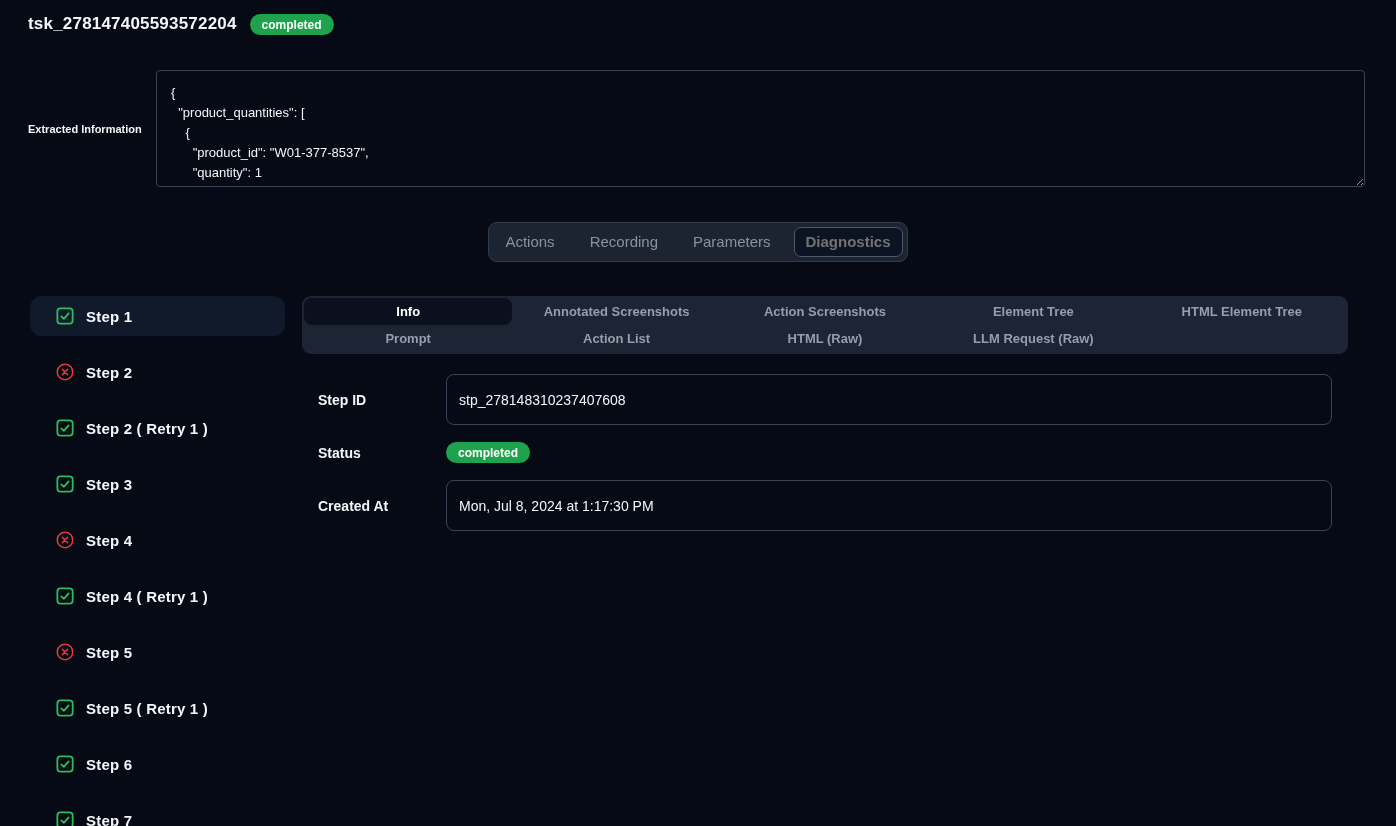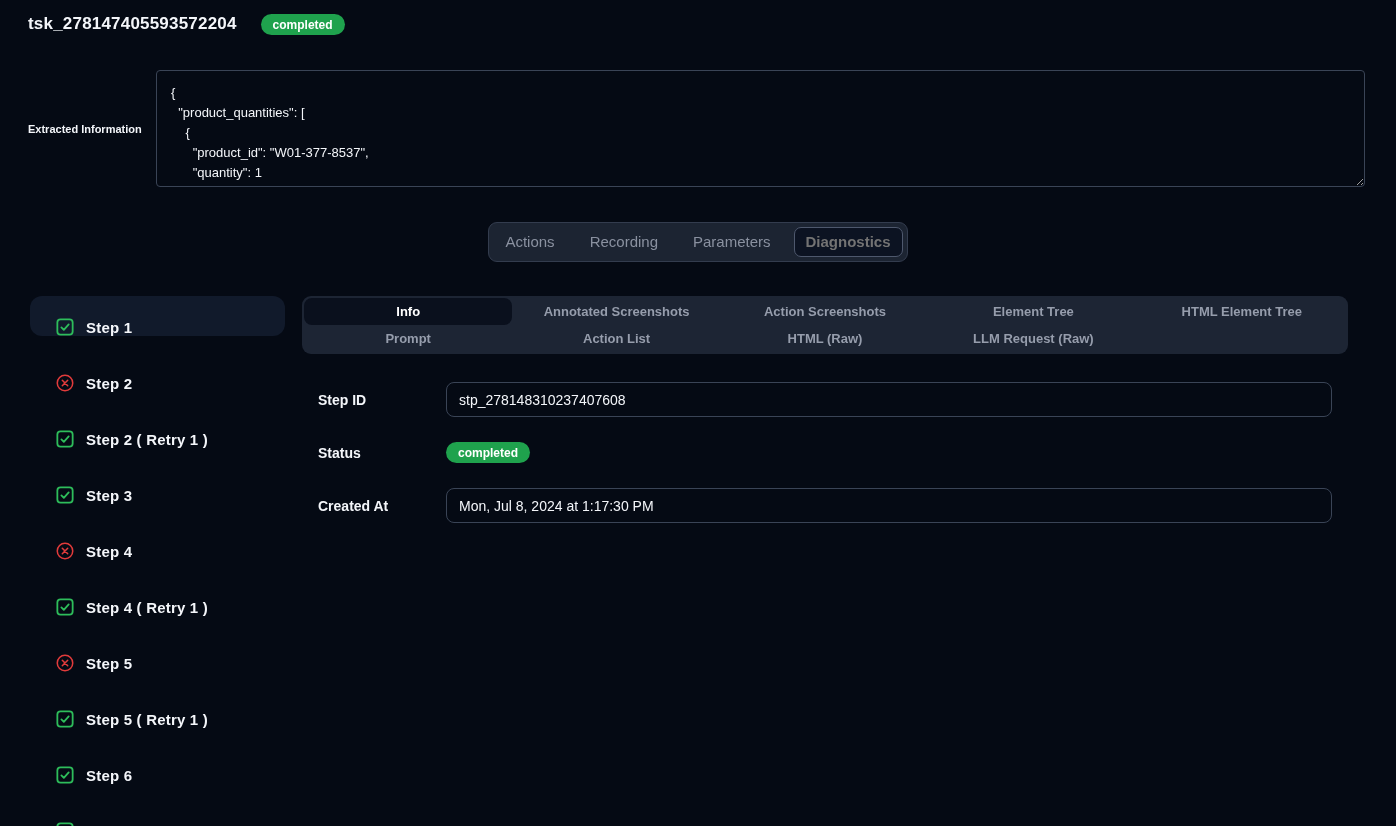--- a/index.html
+++ b/index.html
@@ -4,21 +4,21 @@
 <style>
   * { box-sizing: border-box; margin: 0; padding: 0; }
   html, body { width: 1396px; height: 826px; overflow: hidden; }
   body {
     background: #050a14;
     color: #f4f6fa;
     font-family: "Liberation Sans", sans-serif;
   }
   
   .header {
-    display: flex; align-items: center; gap: 24px;
+    display: flex; align-items: center; gap: 13px;
     padding: 14px 28px 10px 28px; height: 44px;
   }
   .title { font-size: 17px; font-weight: 700; letter-spacing: .2px; }
   .badge {
     background: #1fa24d; color: #ffffff;
     font-size: 12px; font-weight: 700; line-height: 1;
     padding: 5px 12px 4px; border-radius: 12px; display: inline-block;
   }
   
   .extract {
@@ -53,21 +53,21 @@
     padding: 5px 11px; border-radius: 7px;
   }
   .main-tab.selected {
     background: #0c1322; border-color: #4e586d;
     color: #737373; font-weight: 700;
   }
   
   .content { display: flex; align-items: flex-start; padding: 34px 48px 0 30px; }
   .steps { width: 255px; flex: none; }
   .step-row {
-    display: flex; align-items: flex-end; gap: 12px;
+    display: flex; align-items: center; gap: 12px;
     height: 40px; padding-left: 26px; margin-bottom: 16px;
     border-radius: 12px; cursor: pointer;
   }
   .step-row.selected { background: #111a2b; }
   .step-icon { width: 18px; height: 18px; flex: none; }
   .step-icon svg { display: block; width: 18px; height: 18px; }
   .step-label { font-size: 15px; font-weight: 600; letter-spacing: .2px; }
   
   .panel { flex: 1; margin-left: 17px; }
   .subtabs {
@@ -79,21 +79,21 @@
     display: flex; align-items: center; justify-content: center;
     font-size: 13px; font-weight: 600; color: #969dac;
     border-radius: 8px; cursor: pointer;
   }
   .subtab.selected { background: #0a101d; color: #ffffff; }
   
   .form { margin-top: 28px; padding: 0 16px; }
   .form-row { display: flex; align-items: center; height: 35px; margin-bottom: 18px; }
   .form-label { width: 128px; flex: none; font-size: 14px; font-weight: 600; }
   .form-input {
-    flex: 1; height: 35px;
+    flex: 1; height: 51px;
     background: transparent; color: #f4f6fa;
     border: 1px solid #3a4456; border-radius: 8px;
     font-family: "Liberation Sans", sans-serif; font-size: 14px;
     padding: 0 12px; outline: none;
   }
 </style>
 </head>
 <body>
 
 <div class="header">

